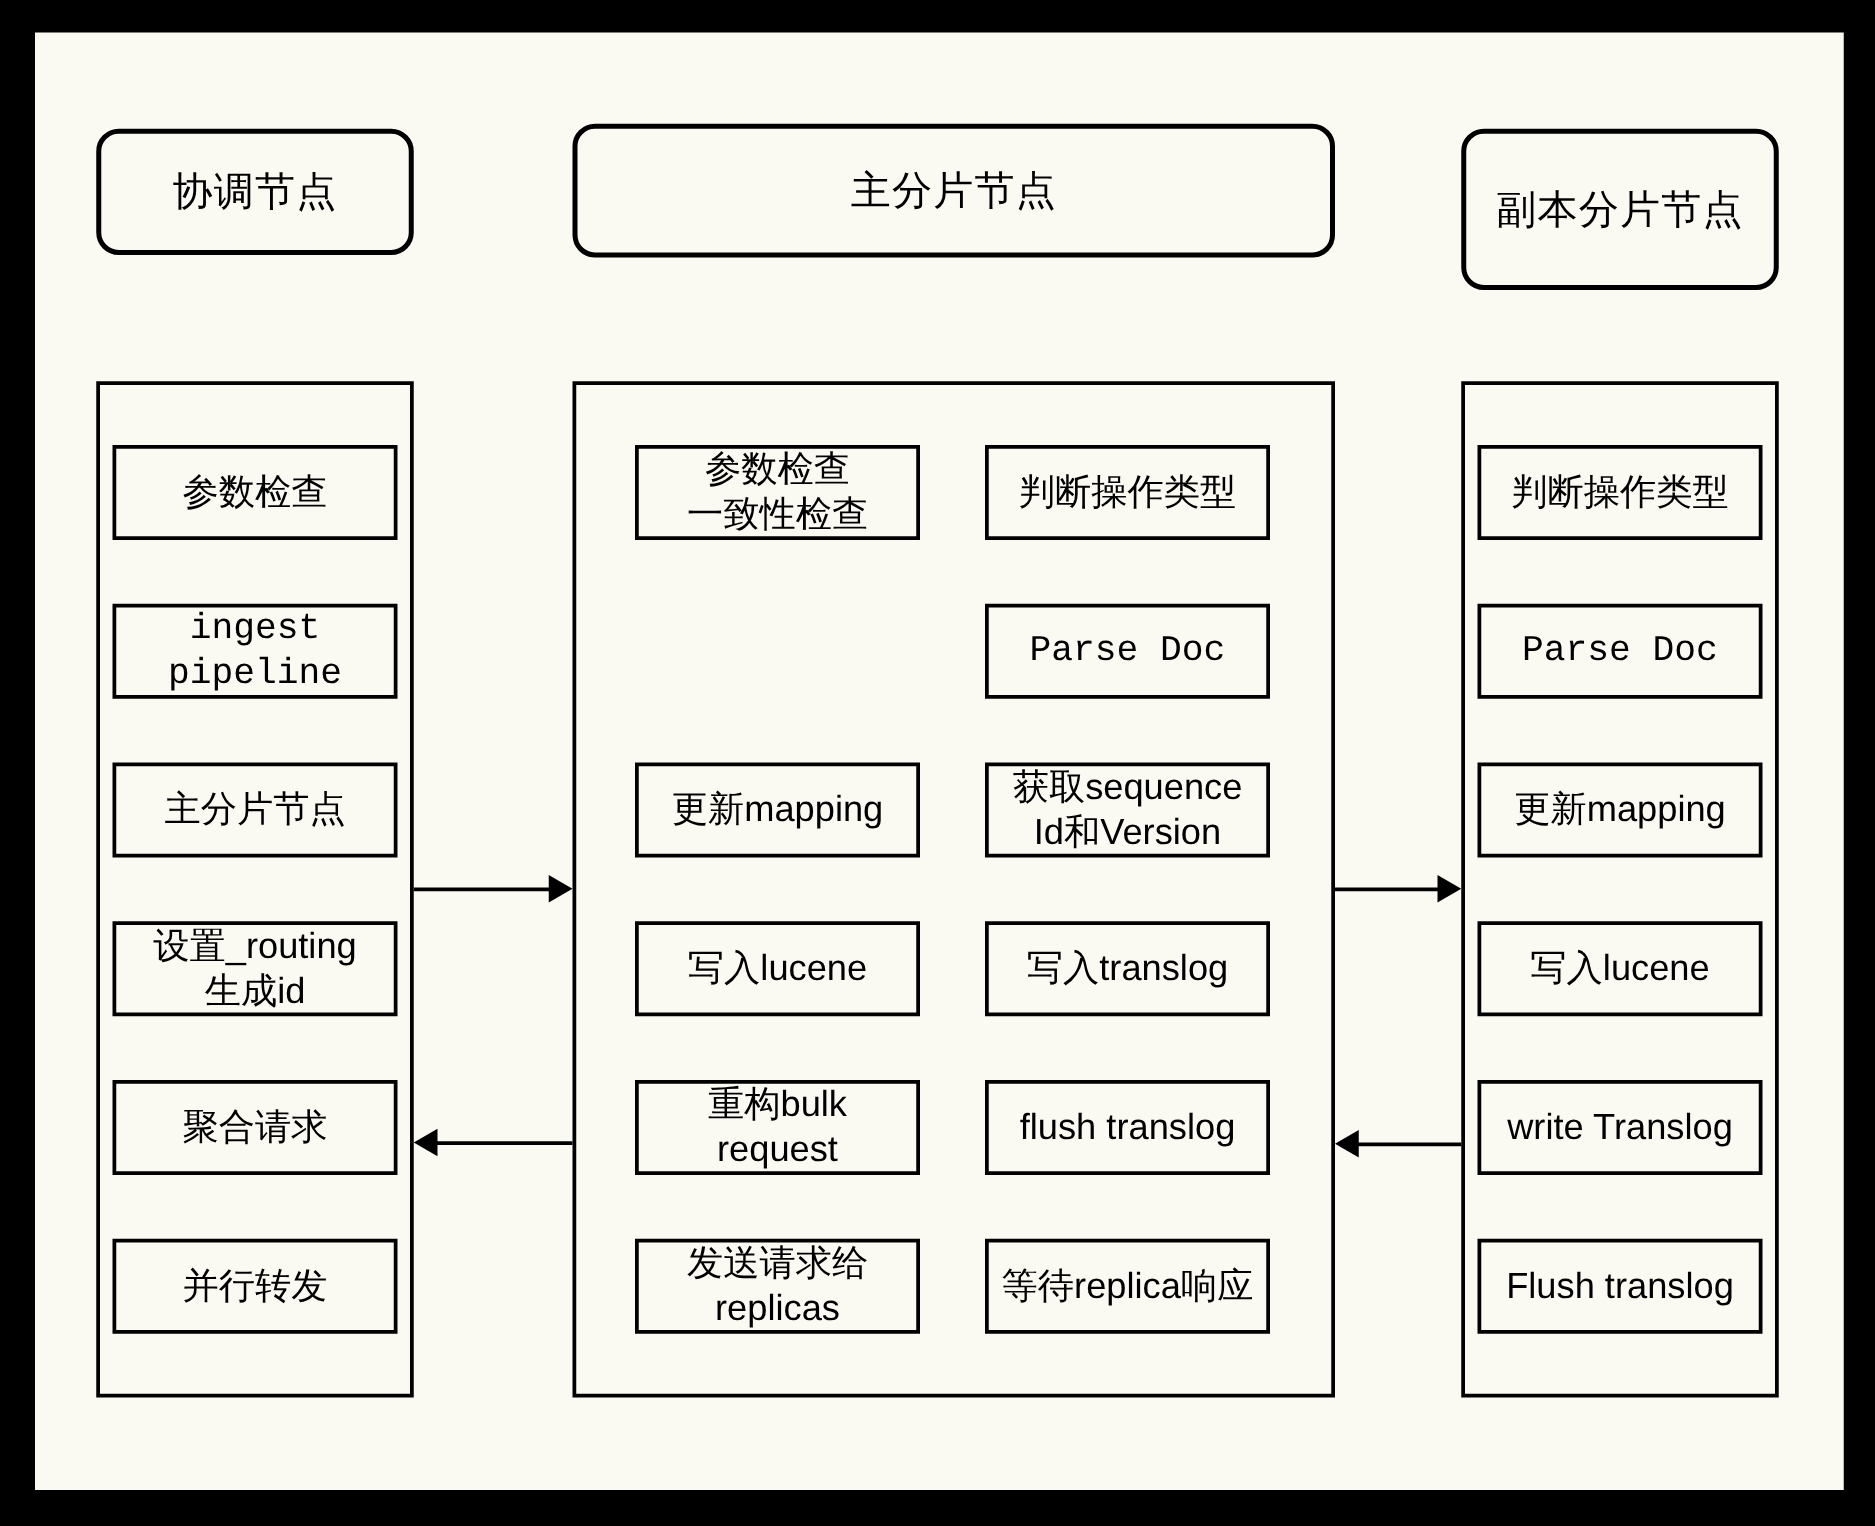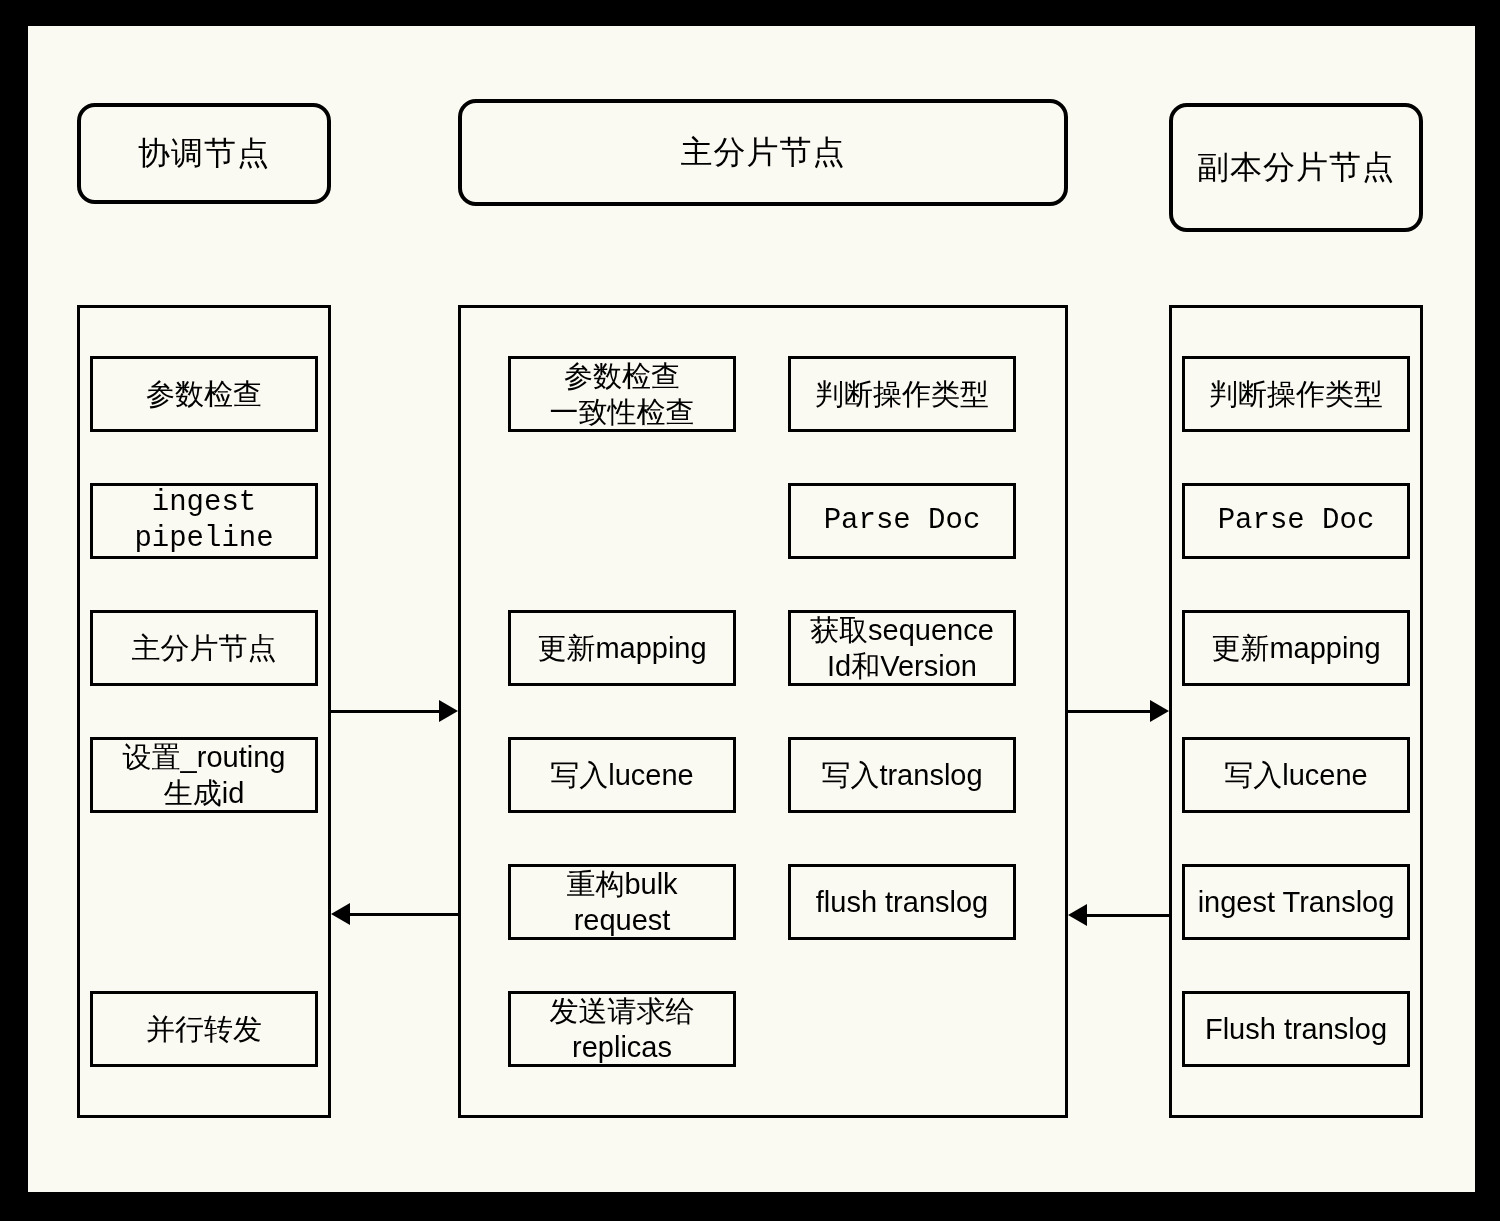--- a/index.html
+++ b/index.html
@@ -79,43 +79,45 @@
 
   <div class="container" style="left:77px;top:305px;width:254px;height:813px;"></div>
   <div class="container" style="left:458px;top:305px;width:610px;height:813px;"></div>
   <div class="container" style="left:1169px;top:305px;width:254px;height:813px;"></div>
 
   <div class="fbox col-a row-0">参数检查</div>
   <div class="fbox col-a row-1">ingest pipeline</div>
   <div class="fbox col-a row-2">主分片节点</div>
   <div class="fbox col-a row-3">设置_routing
 生成id</div>
+  <div class="fbox col-a row-4">聚合请求</div>
   <div class="fbox col-a row-5">并行转发</div>
 
   <div class="fbox col-b row-0">参数检查
 一致性检查</div>
   <div class="fbox col-b row-2">更新mapping</div>
   <div class="fbox col-b row-3">写入lucene</div>
   <div class="fbox col-b row-4">重构bulk
 request</div>
   <div class="fbox col-b row-5">发送请求给
 replicas</div>
 
   <div class="fbox col-c row-0">判断操作类型</div>
   <div class="fbox col-c row-1">Parse Doc</div>
   <div class="fbox col-c row-2">获取sequence
 Id和Version</div>
   <div class="fbox col-c row-3">写入translog</div>
   <div class="fbox col-c row-4">flush translog</div>
+  <div class="fbox col-c row-5">等待replica响应</div>
 
   <div class="fbox col-d row-0">判断操作类型</div>
   <div class="fbox col-d row-1">Parse Doc</div>
   <div class="fbox col-d row-2">更新mapping</div>
   <div class="fbox col-d row-3">写入lucene</div>
-  <div class="fbox col-d row-4">ingest Translog</div>
+  <div class="fbox col-d row-4">write Translog</div>
   <div class="fbox col-d row-5">Flush translog</div>
 
   <div class="arrow arrow-right" style="left:331px;top:700px;width:127px;">
     <div class="shaft"></div>
     <div class="head"></div>
   </div>
   <div class="arrow arrow-left" style="left:331px;top:903px;width:127px;">
     <div class="shaft"></div>
     <div class="head"></div>
   </div>

